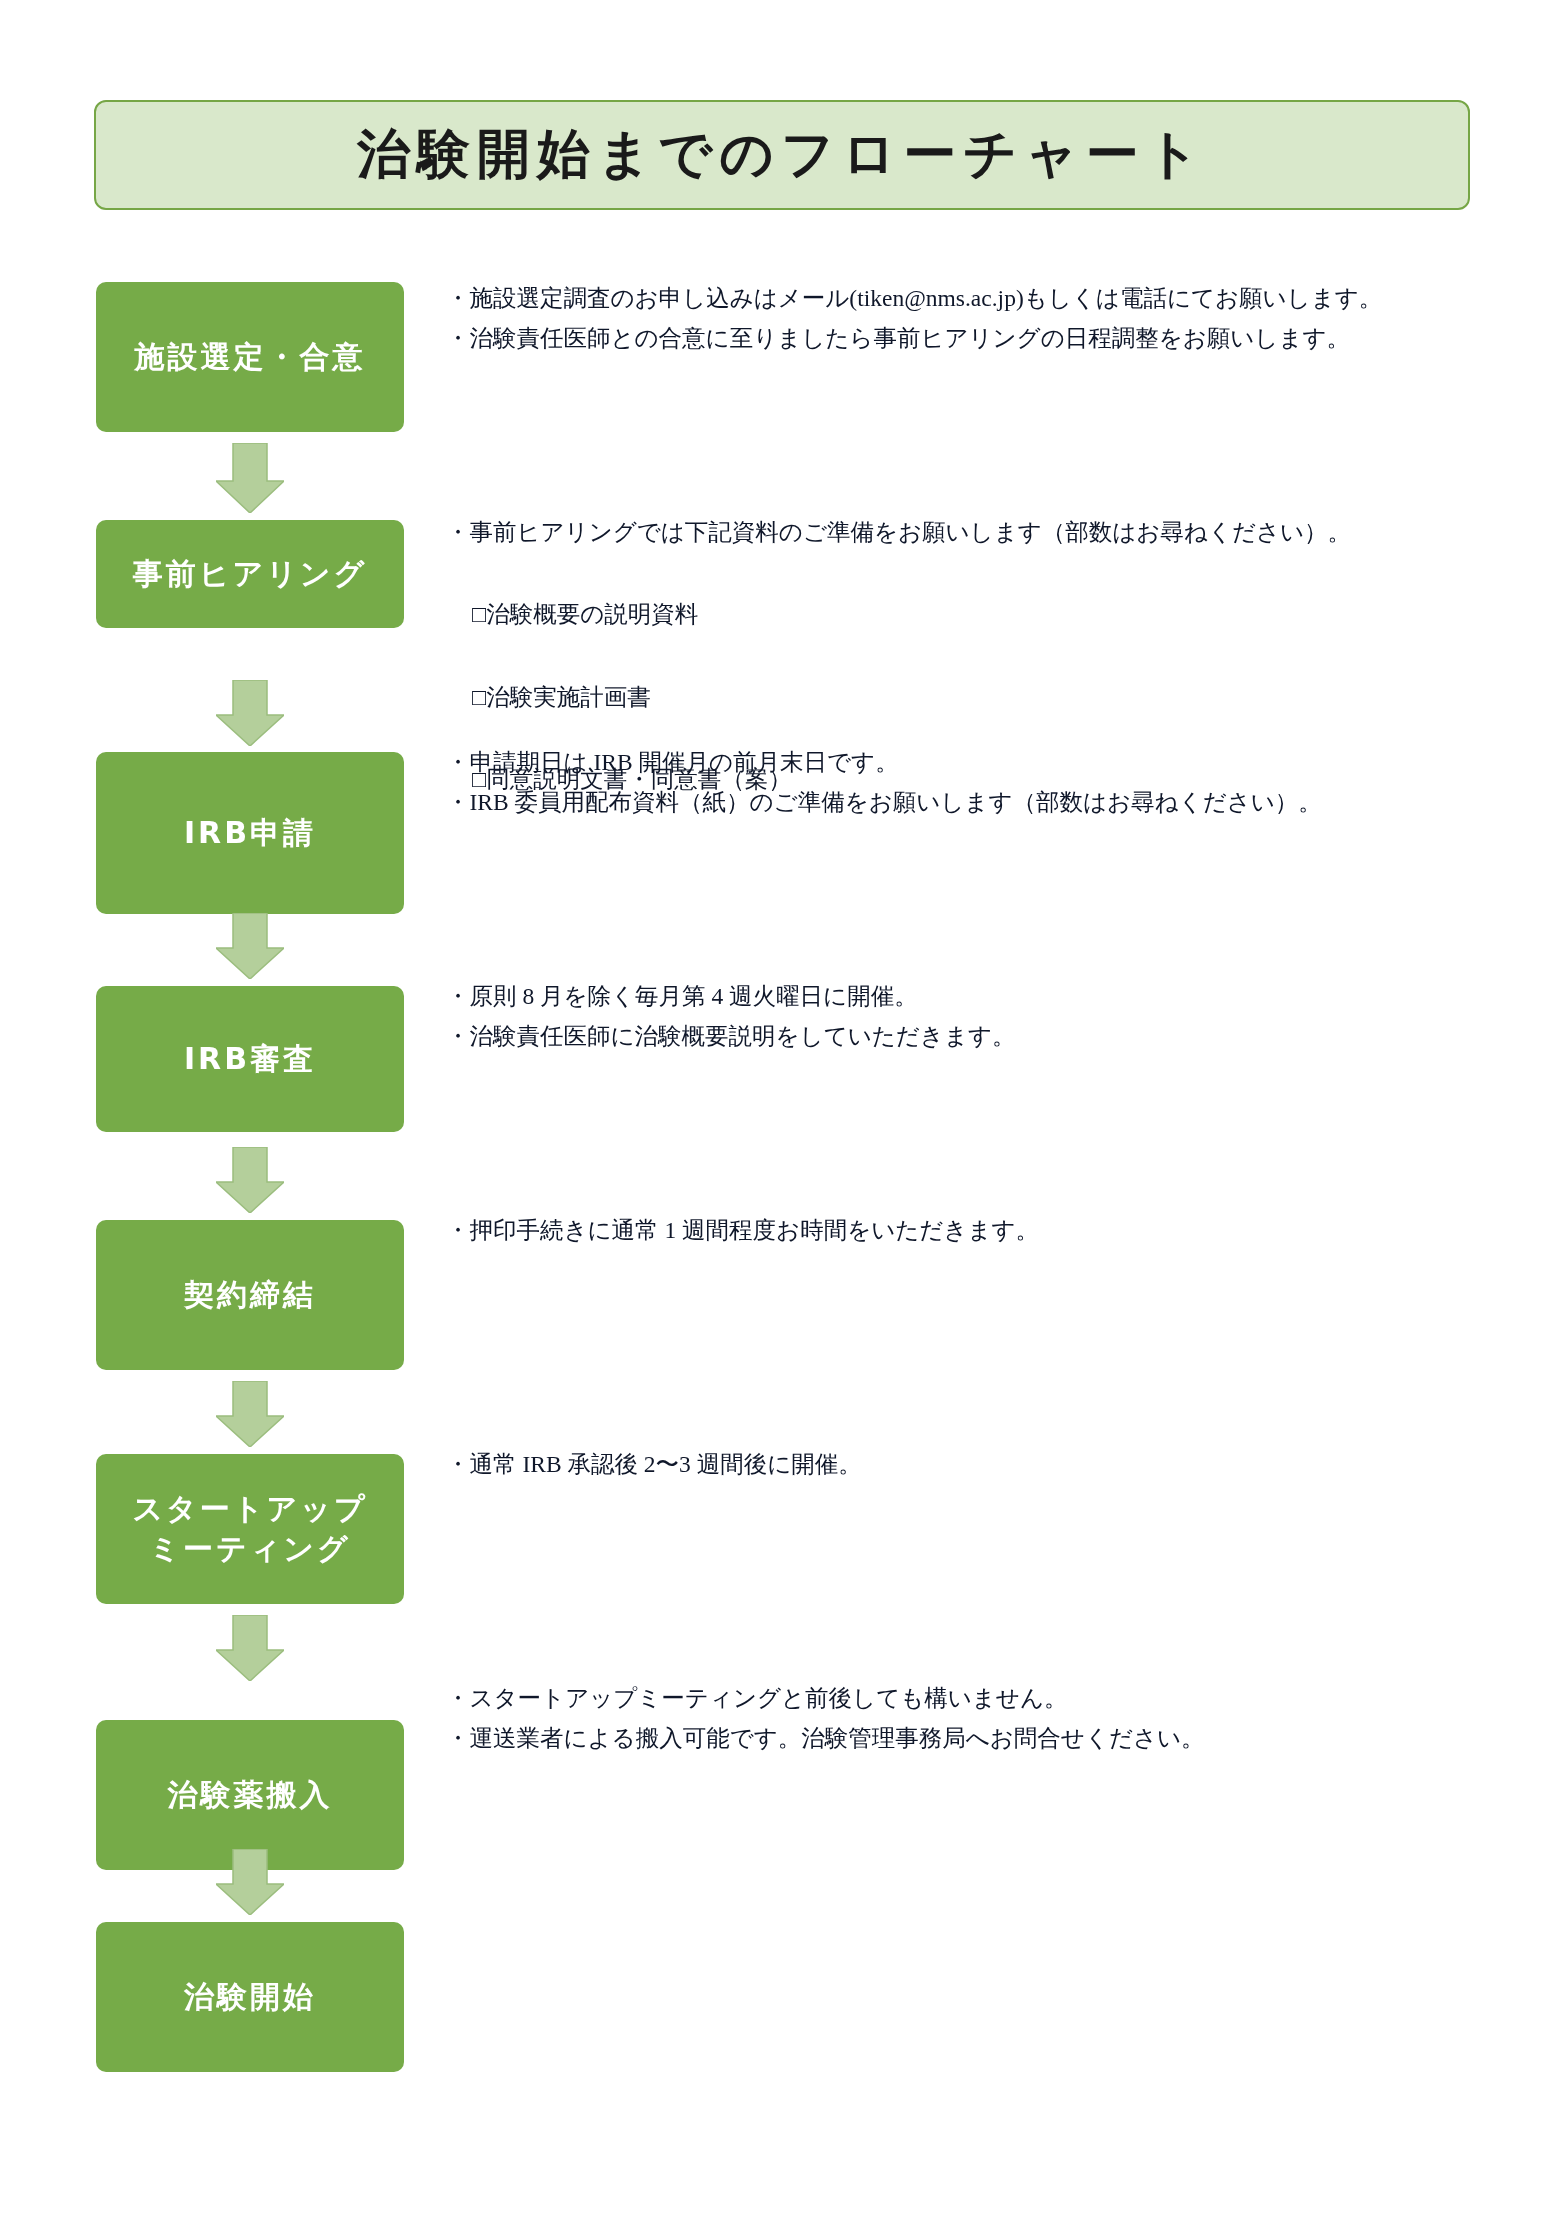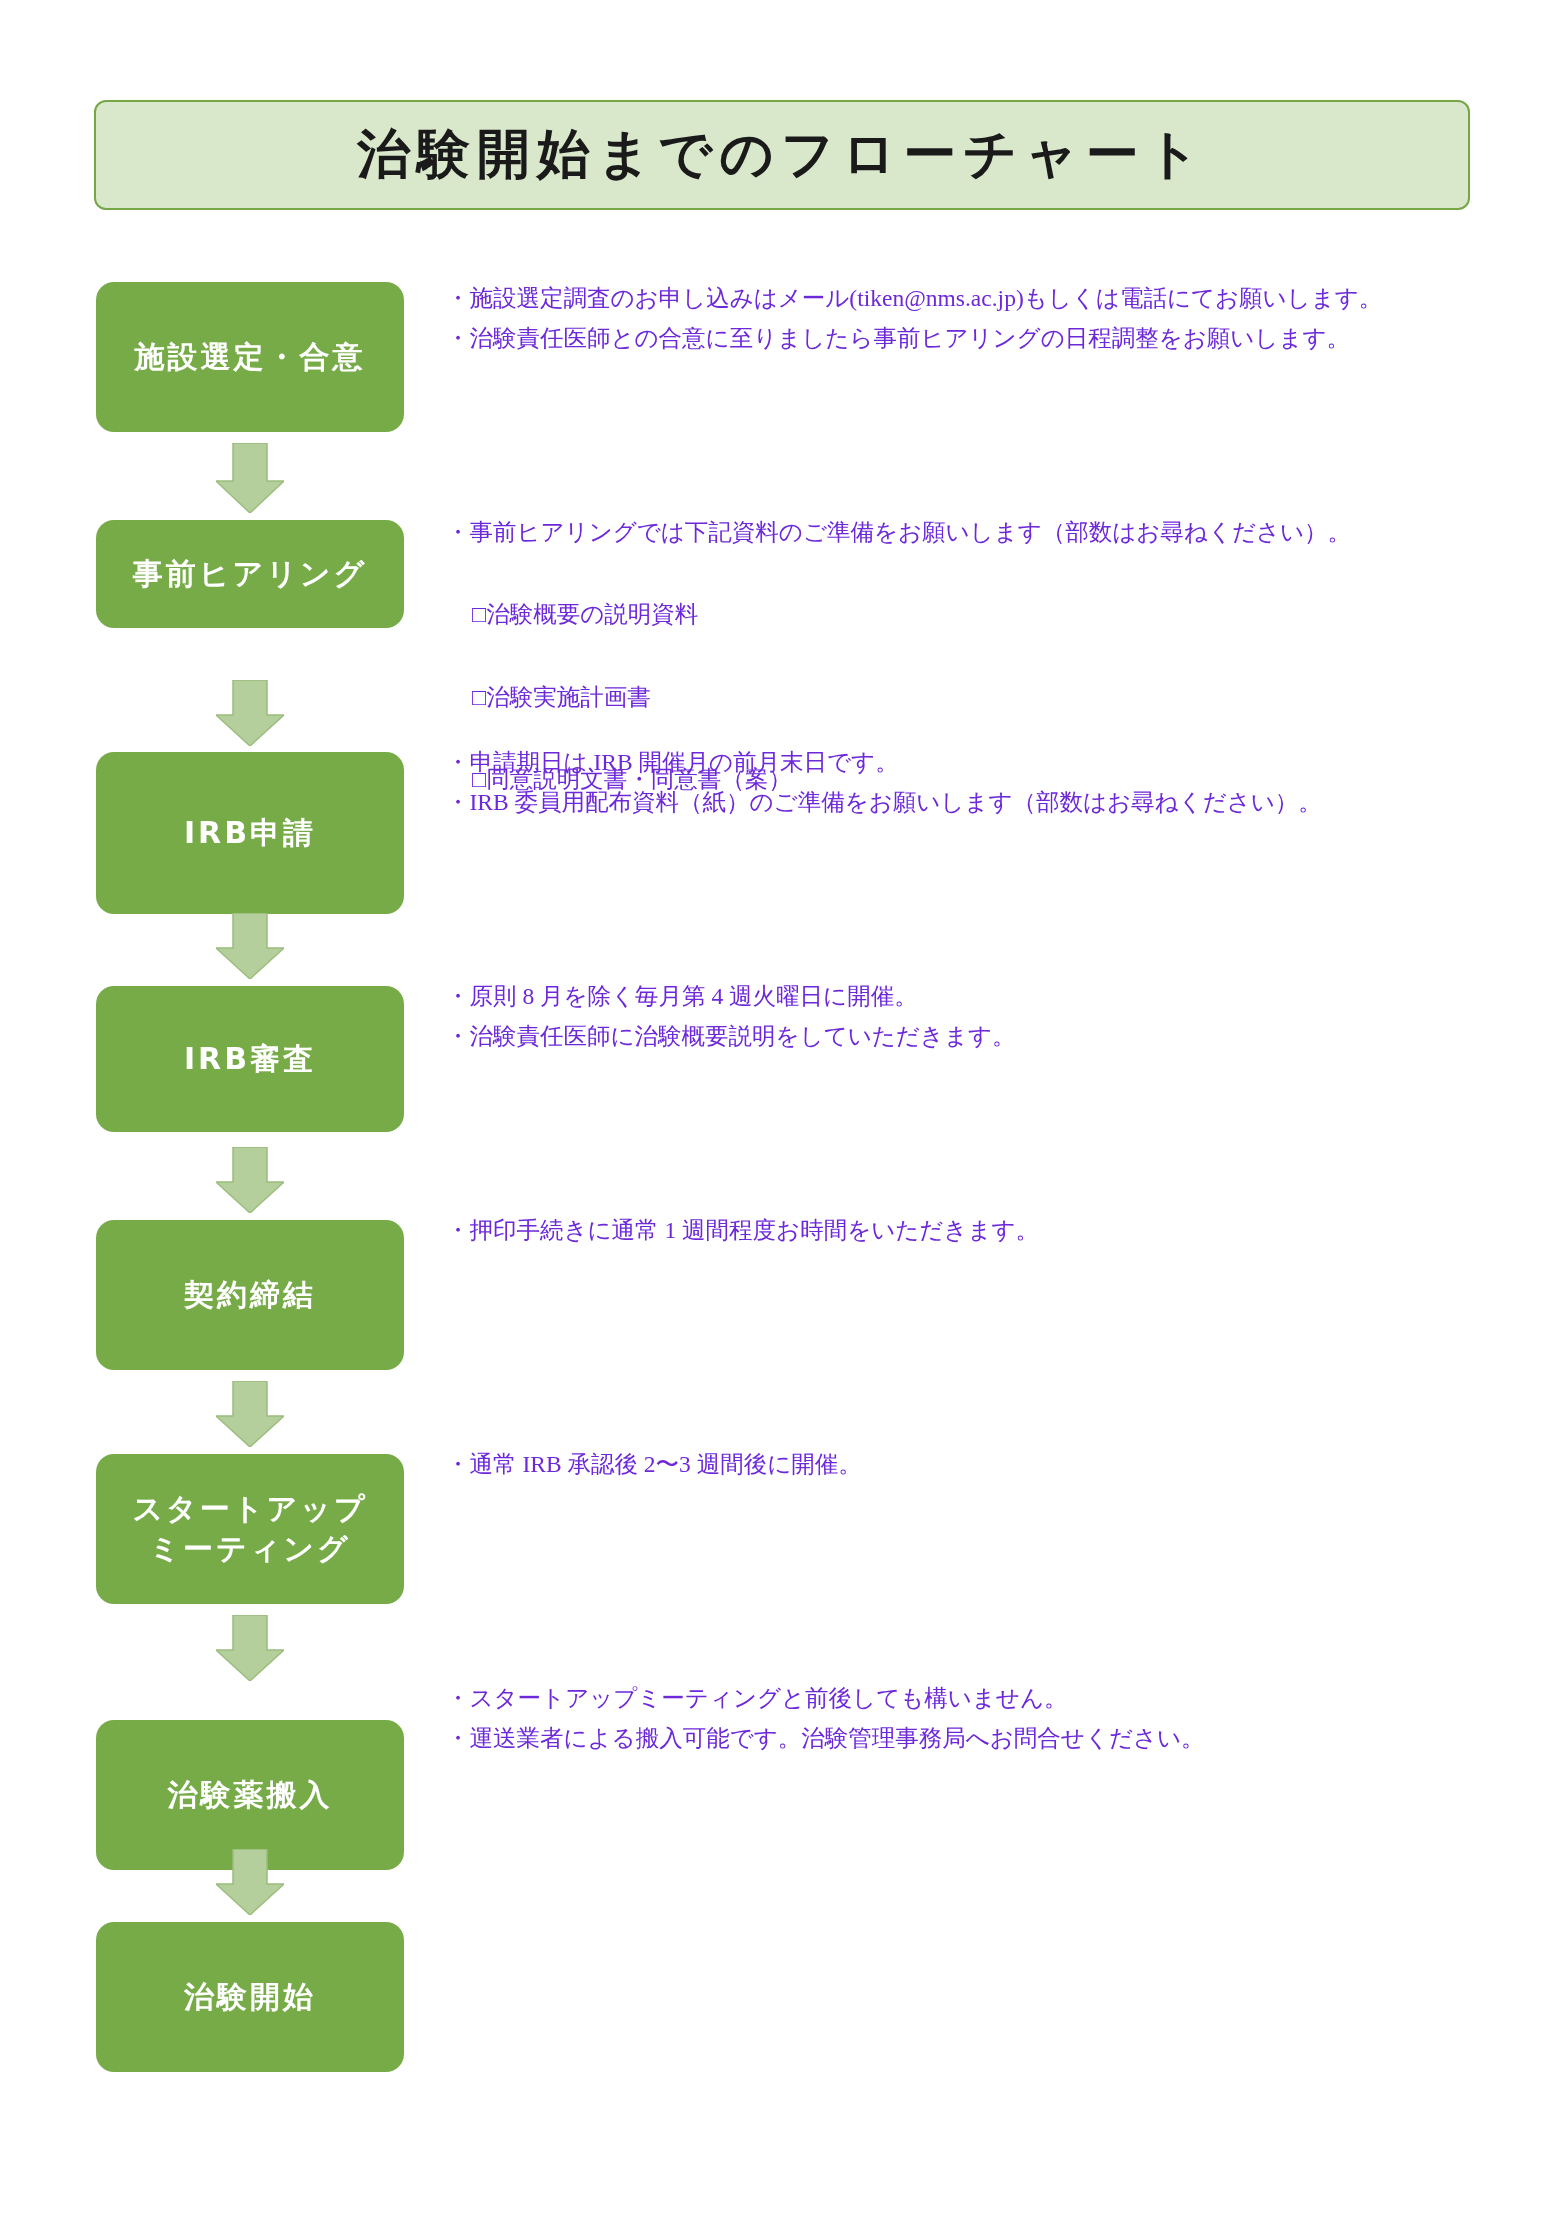--- a/index.html
+++ b/index.html
@@ -47,21 +47,21 @@
     top: 0;
     width: 100%;
     height: 100%;
   }
 
   .step {
     position: absolute;
     left: 96px;
     width: 308px;
     background: #76ab48;
-    border-radius: 18px;
+    border-radius: 10px;
     display: flex;
     align-items: center;
     justify-content: center;
     box-sizing: border-box;
   }
   .step-label {
     font-family: "DejaVu Sans", "Liberation Sans", sans-serif;
     color: #ffffff;
     font-weight: bold;
     font-size: 30px;
@@ -82,21 +82,21 @@
   
   .notes {
     position: absolute;
     left: 446px;
     width: 1060px;
   }
   .note-line {
     font-family: "Liberation Serif", "DejaVu Serif", serif;
     font-size: 23.5px;
     line-height: 1.72;
-    color: #6d28d9;
+    color: #0f172a;
     white-space: nowrap;
   }
   .note-line.sub {
     padding-left: 26px;
     margin-top: 42px;
   }
 </style>
 </head>
 <body>
 

